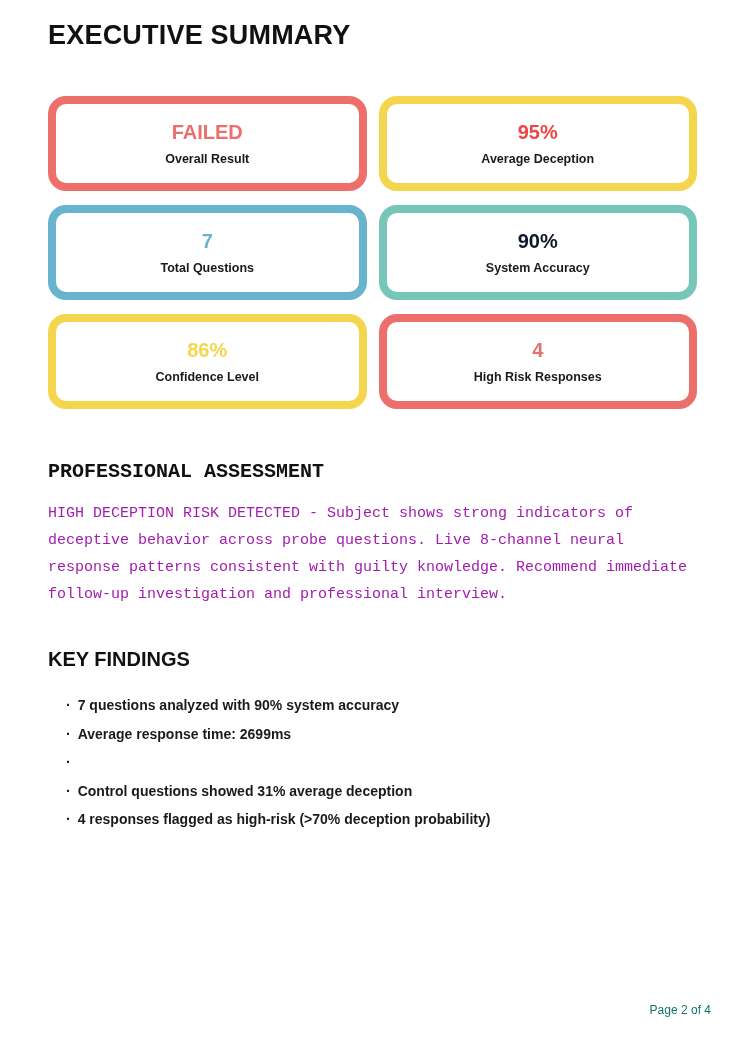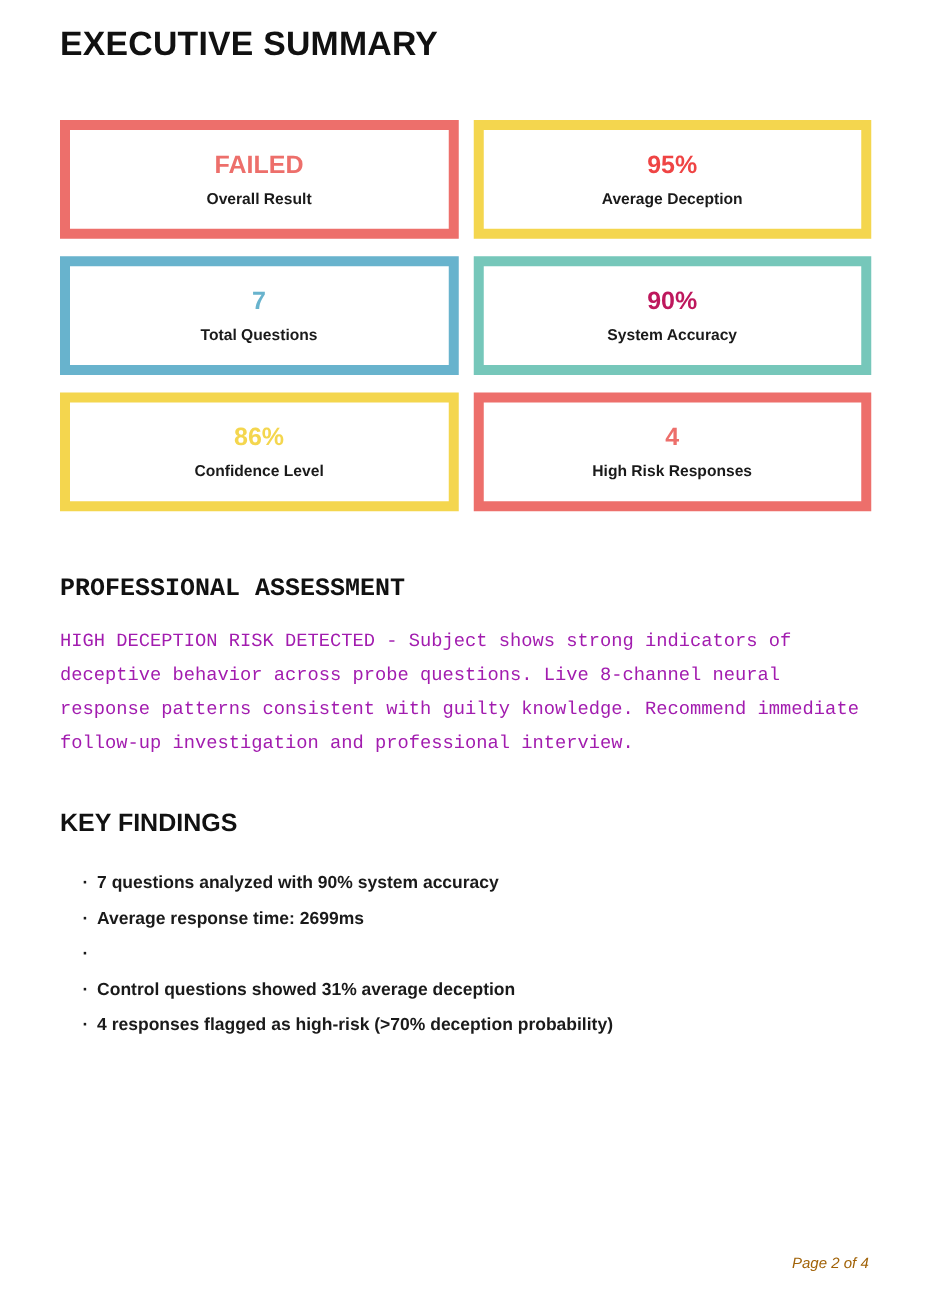--- a/index.html
+++ b/index.html
@@ -1,15 +1,15 @@
 <!DOCTYPE html>
 <html><head>
 <meta charset="utf-8">
 <style>
-  * { margin: 0; padding: 0; box-sizing: border-box; }
+  * { margin: 0; padding: 0; box-sizing: border-box; border-radius: 18px; }
   html, body { background: #ffffff; }
   body {
     width: 743px;
     height: 1044px;
     position: relative;
     font-family: "Liberation Sans", "DejaVu Sans", sans-serif;
     color: #1a1a1a;
     overflow: hidden;
   }
   .page {
@@ -80,24 +80,23 @@
     display: flex;
     align-items: baseline;
   }
   .bullet {
     font-weight: bold;
     margin-right: 7px;
   }
   .page-footer {
     position: absolute;
     top: 1003px;
-    right: 48px;
+    right: 32px;
     font-size: 12px;
-    color: #a16207;
-    font-style: italic;
+    color: #0f766e;
   }
 </style>
 </head>
 <body>
 
 <div class="page">
 
   <h1 class="doc-title">EXECUTIVE SUMMARY</h1>
 
   <div class="cards-grid" id="cards">
@@ -110,21 +109,21 @@
     <div class="stat-value" style="color: #ef4444;">95%</div>
     <div class="stat-label">Average Deception</div>
   </div>
 
   <div class="stat-card" style="border-color: rgb(104, 179, 205);">
     <div class="stat-value" style="color: rgb(104, 179, 205);">7</div>
     <div class="stat-label">Total Questions</div>
   </div>
 
   <div class="stat-card" style="border-color: rgb(118, 199, 186);">
-    <div class="stat-value" style="color: #be185d;">90%</div>
+    <div class="stat-value" style="color: #0f172a;">90%</div>
     <div class="stat-label">System Accuracy</div>
   </div>
 
   <div class="stat-card" style="border-color: rgb(244, 214, 78);">
     <div class="stat-value" style="color: rgb(244, 214, 78);">86%</div>
     <div class="stat-label">Confidence Level</div>
   </div>
 
   <div class="stat-card" style="border-color: rgb(237, 111, 107);">
     <div class="stat-value" style="color: rgb(237, 111, 107);">4</div>

